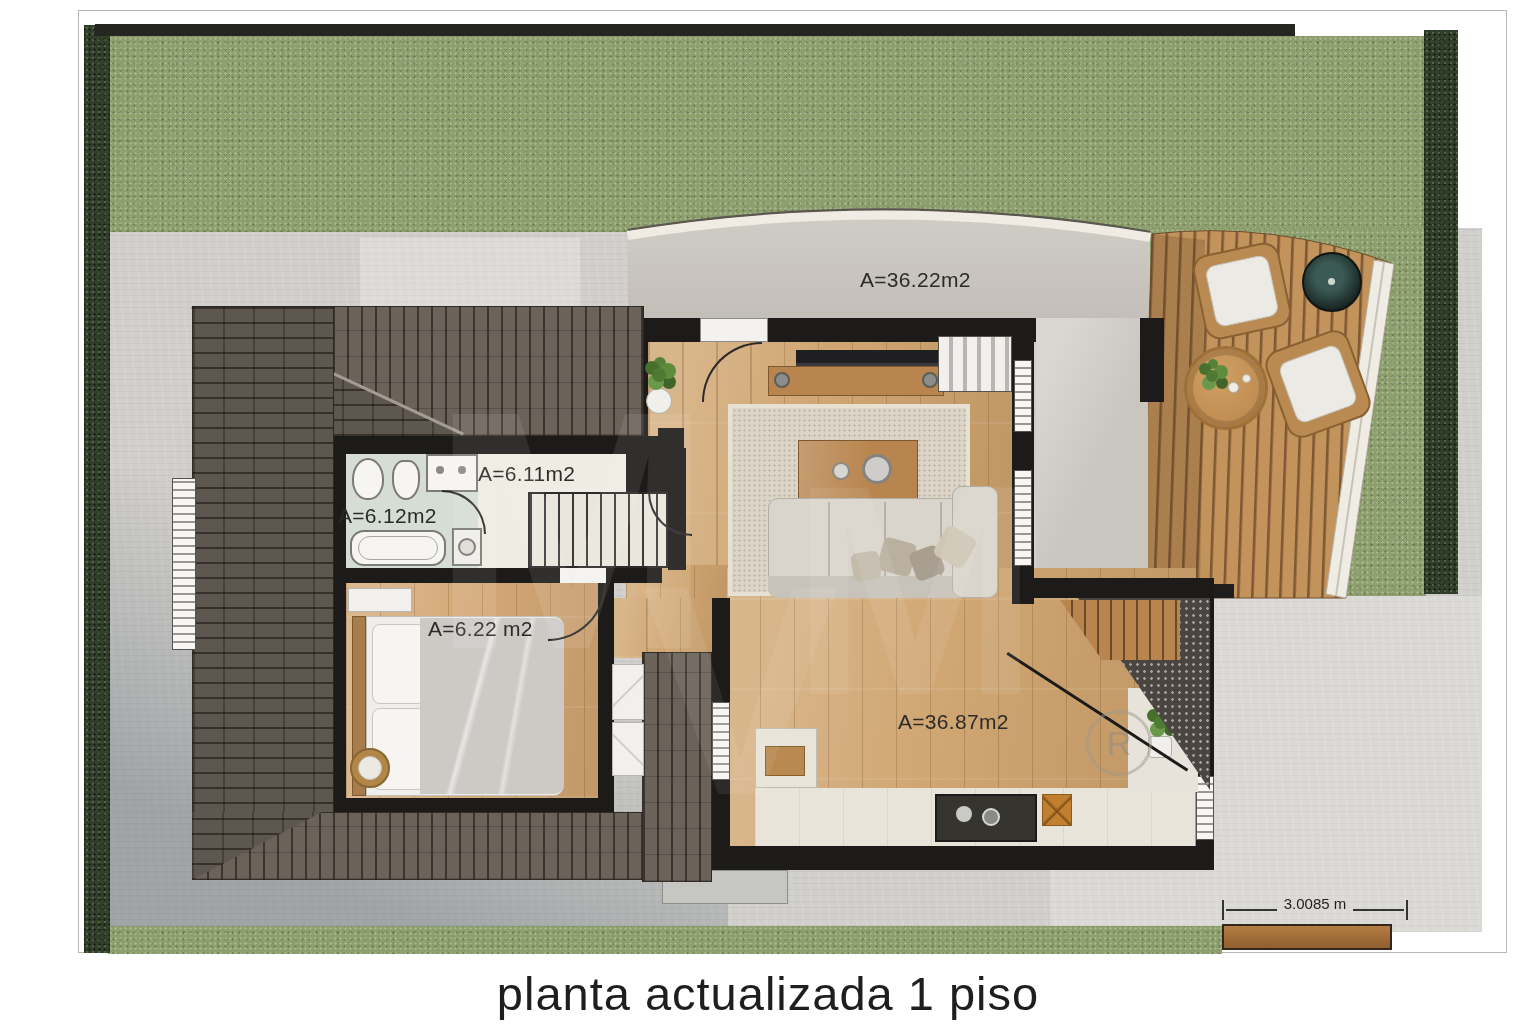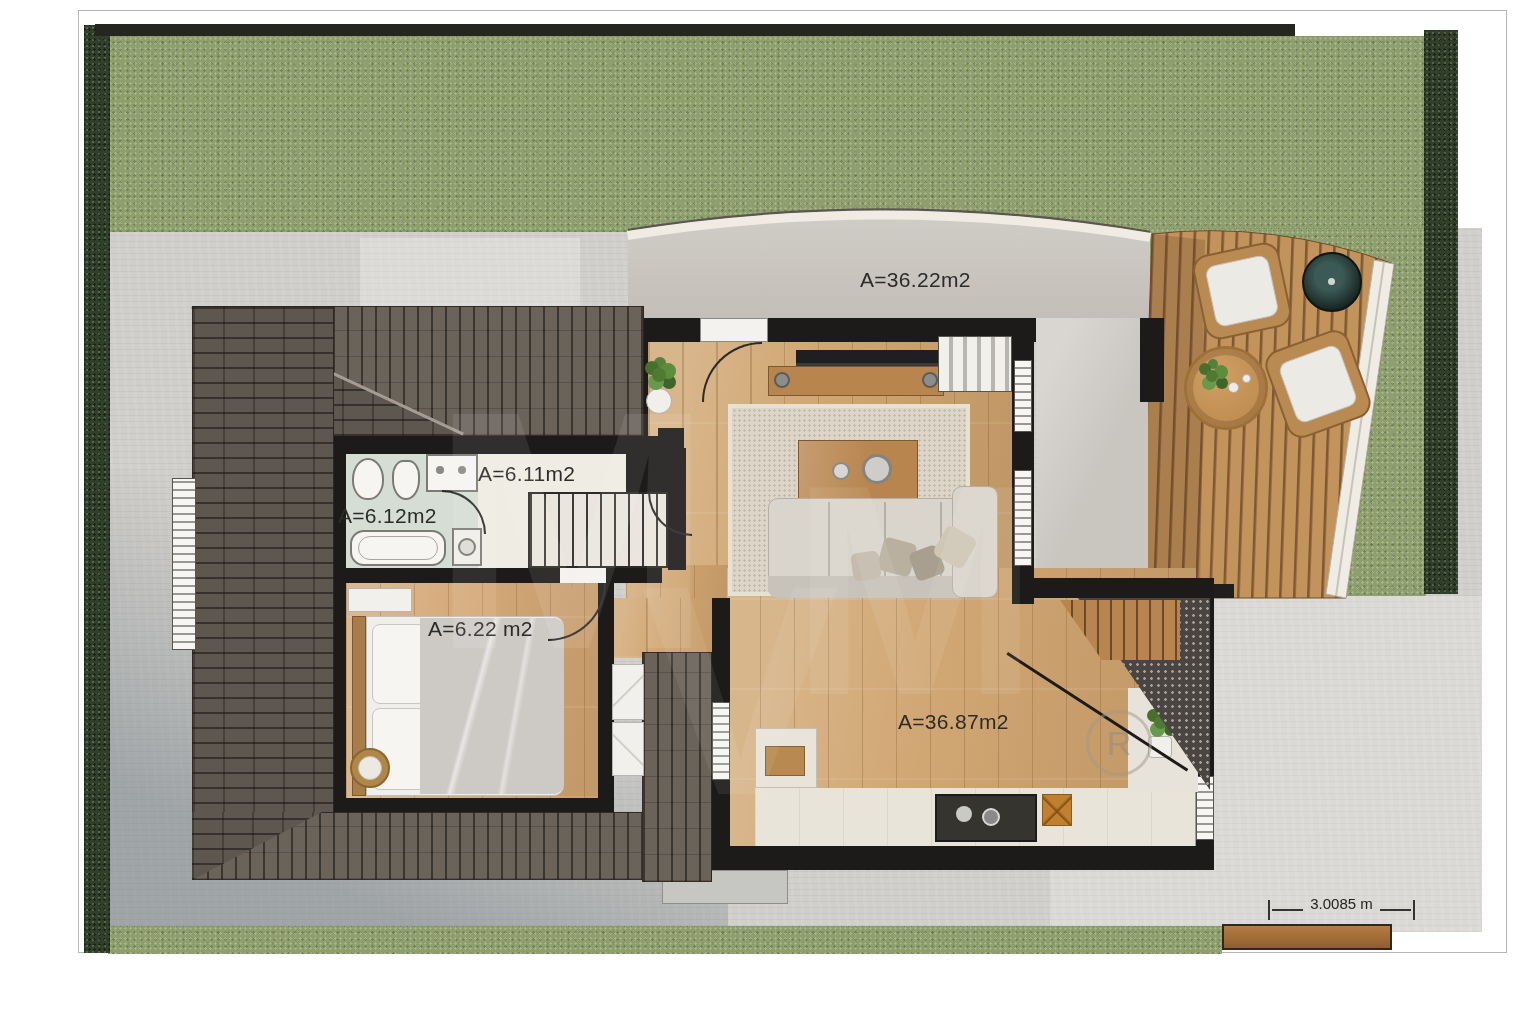--- a/index.html
+++ b/index.html
@@ -235,23 +235,24 @@
   <div class="abs label" style="left:478px;top:462px;width:150px;">A=6.11m2</div>
   <div class="abs label" style="left:338px;top:504px;width:140px;">A=6.12m2</div>
   <div class="abs label" style="left:428px;top:617px;width:180px;">A=6.22 m2</div>
   <div class="abs label" style="left:898px;top:710px;width:180px;">A=36.87m2</div>
 
   <div class="wm-letter" style="left:430px;top:360px;font-size:340px;">M</div>
   <div class="wm-letter" style="left:640px;top:540px;font-size:300px;color:rgba(255,255,255,.07);">V</div>
   <div class="wm-letter" style="left:790px;top:440px;font-size:300px;color:rgba(255,255,255,.08);">M</div>
   <div class="abs wm-badge" style="left:1086px;top:710px;width:66px;height:66px;">R</div>
 
-  <div class="abs dim-wrap" style="left:1268px;top:898px;width:147px;height:24px;text-align:right;">
+  <div class="abs dim-wrap" style="left:1222px;top:898px;width:186px;height:24px;text-align:right;">
     <div class="dim-tick"></div>
     <div class="dim-line"></div>
     <div class="dim-text">3.0085 m</div>
     <div class="dim-line"></div>
     <div class="dim-tick"></div>
   </div>
   <div class="abs scale-board" style="left:1222px;top:924px;width:170px;height:26px;"></div>
 
+  <div class="abs caption">planta actualizada 1 piso</div>
 
 </div>
 
 </body></html>

